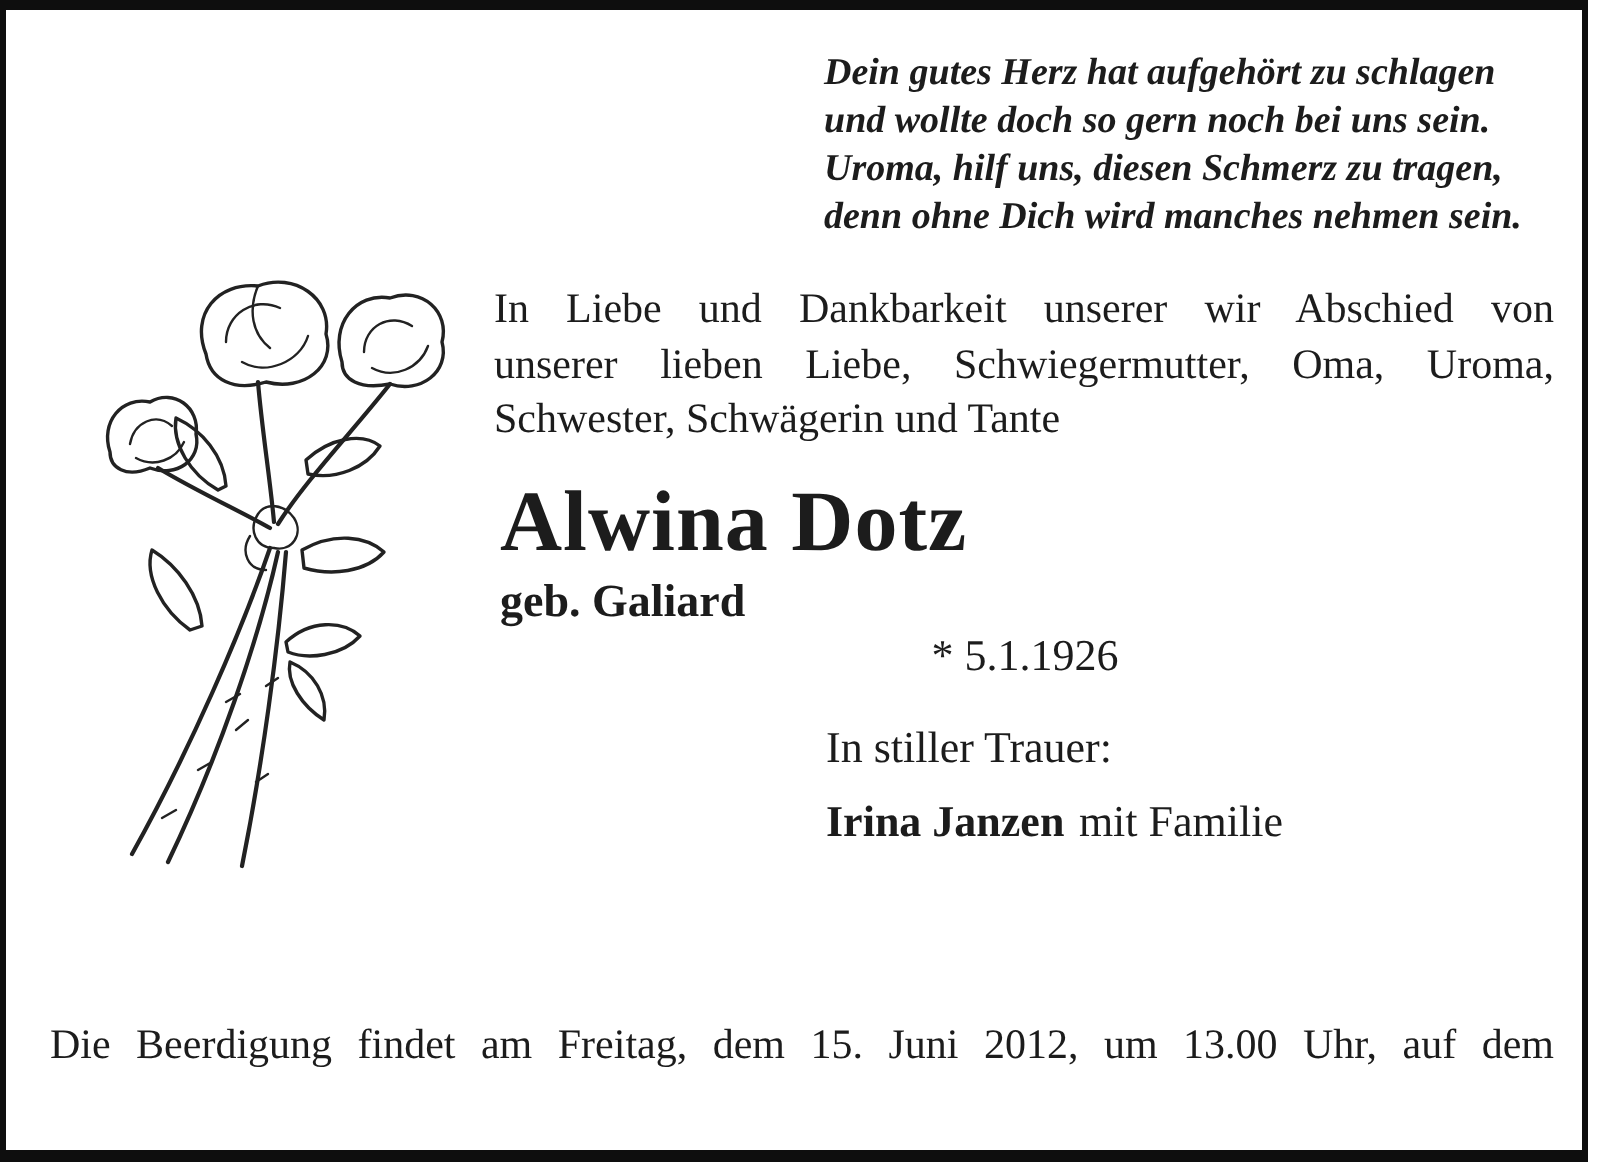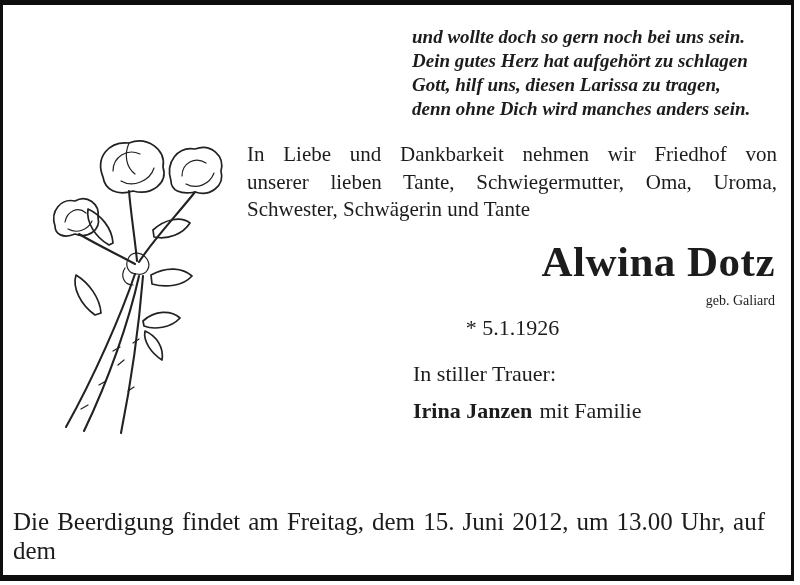--- a/index.html
+++ b/index.html
@@ -21,35 +21,35 @@
     font-size:19px;line-height:24px;
     font-style:italic;font-weight:700;
     white-space:nowrap;
   }
   .intro{
     position:absolute;left:247px;top:141px;width:530px;
     font-size:21px;line-height:27.5px;
   }
   .jline{text-align:justify;text-align-last:justify;}
   .name-block{
-    position:absolute;left:250px;top:238px;width:525px;text-align:right;
+    position:absolute;left:250px;top:238px;width:525px;text-align:left;
   }
   .deceased-name{font-size:43px;font-weight:700;line-height:48px;letter-spacing:.5px;}
-  .maiden{font-size:14px;line-height:24px;margin-top:3px;}
+  .maiden{font-size:23px;line-height:24px;margin-top:3px;font-weight:bold;}
   .dates{
     font-size:22px;line-height:26px;margin-top:2px;
     display:flex;justify-content:center;column-gap:48px;gap:20px;
   }
   .mourning{position:absolute;left:413px;top:360px;font-size:22px;line-height:28px;}
   .mourning-heading{margin-bottom:9px;}
   .mourner-name{font-weight:700;}
   .mourner-suffix{margin-left:.33em;}
   .funeral{
-    position:absolute;left:13px;top:508px;width:752px;
-    font-size:25px;line-height:28.5px;
+    position:absolute;left:25px;top:508px;width:752px;
+    font-size:21px;line-height:28.5px;
   }
   .rose{position:absolute;left:25px;top:133px;width:212px;height:305px;}
   .rose svg{width:100%;height:100%;}
   .rose path{stroke:#222;fill:none;stroke-linecap:round;stroke-linejoin:round;}
   .petal{stroke-width:1.7;}
   .stem{stroke-width:2.1;}
   .thin{stroke-width:1.2;}
 </style>
 </head>
 <body>
@@ -93,29 +93,29 @@
     <path class="thin" d="M88,218 L95,214"></path>
     <path class="thin" d="M74,252 L81,248"></path>
     <path class="thin" d="M93,232 L99,227"></path>
     <path class="thin" d="M108,210 L114,206"></path>
     <path class="thin" d="M103,258 L109,254"></path>
     <path class="thin" d="M56,276 L63,272"></path>
   </svg>
 </div>
 
 <div class="poem">
+  <div>Dein gutes Herz hat aufgehört zu schlagen</div>
   <div>und wollte doch so gern noch bei uns sein.</div>
-  <div>Dein gutes Herz hat aufgehört zu schlagen</div>
-  <div>Gott, hilf uns, diesen Larissa zu tragen,</div>
-  <div>denn ohne Dich wird manches anders sein.</div>
+  <div>Uroma, hilf uns, diesen Schmerz zu tragen,</div>
+  <div>denn ohne Dich wird manches nehmen sein.</div>
 </div>
 
 <div class="intro">
-  <div class="jline">In Liebe und Dankbarkeit nehmen wir Friedhof von</div>
-  <div class="jline">unserer lieben Tante, Schwiegermutter, Oma, Uroma,</div>
+  <div class="jline">In Liebe und Dankbarkeit unserer wir Abschied von</div>
+  <div class="jline">unserer lieben Liebe, Schwiegermutter, Oma, Uroma,</div>
   <div>Schwester, Schwägerin und Tante</div>
 </div>
 
 <div class="name-block">
   <div class="deceased-name">Alwina Dotz</div>
   <div class="maiden">geb. Galiard</div>
   <div class="dates">
     <span>* 5.1.1926</span>
   </div>
 </div>

